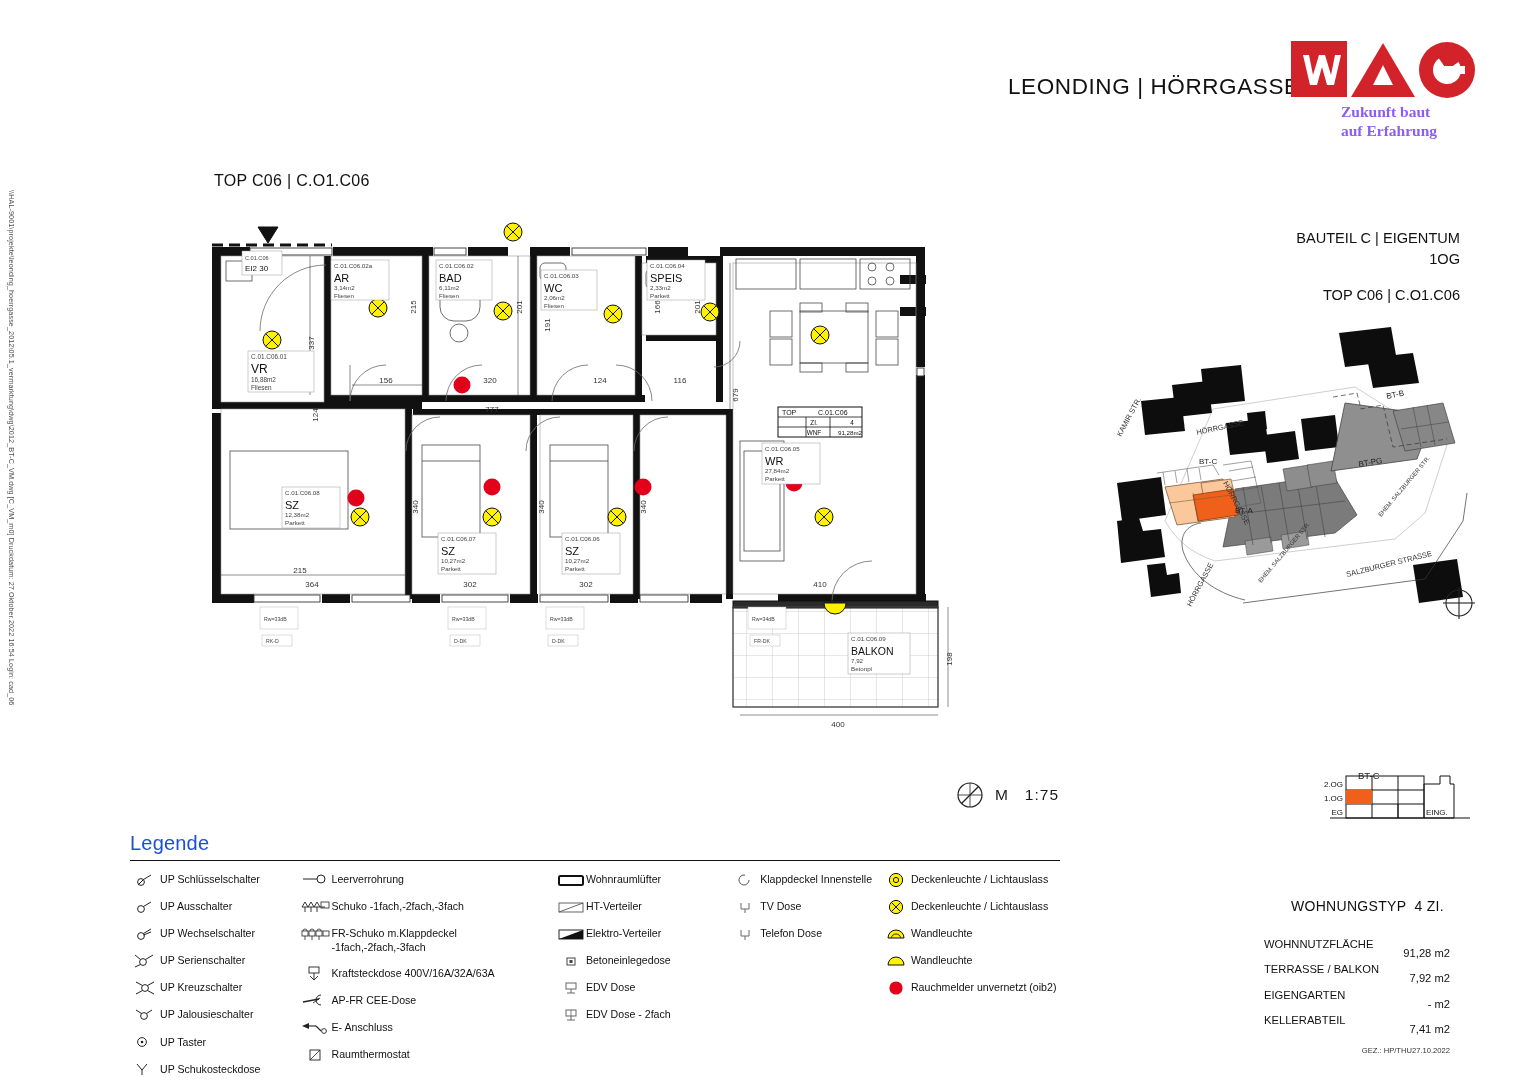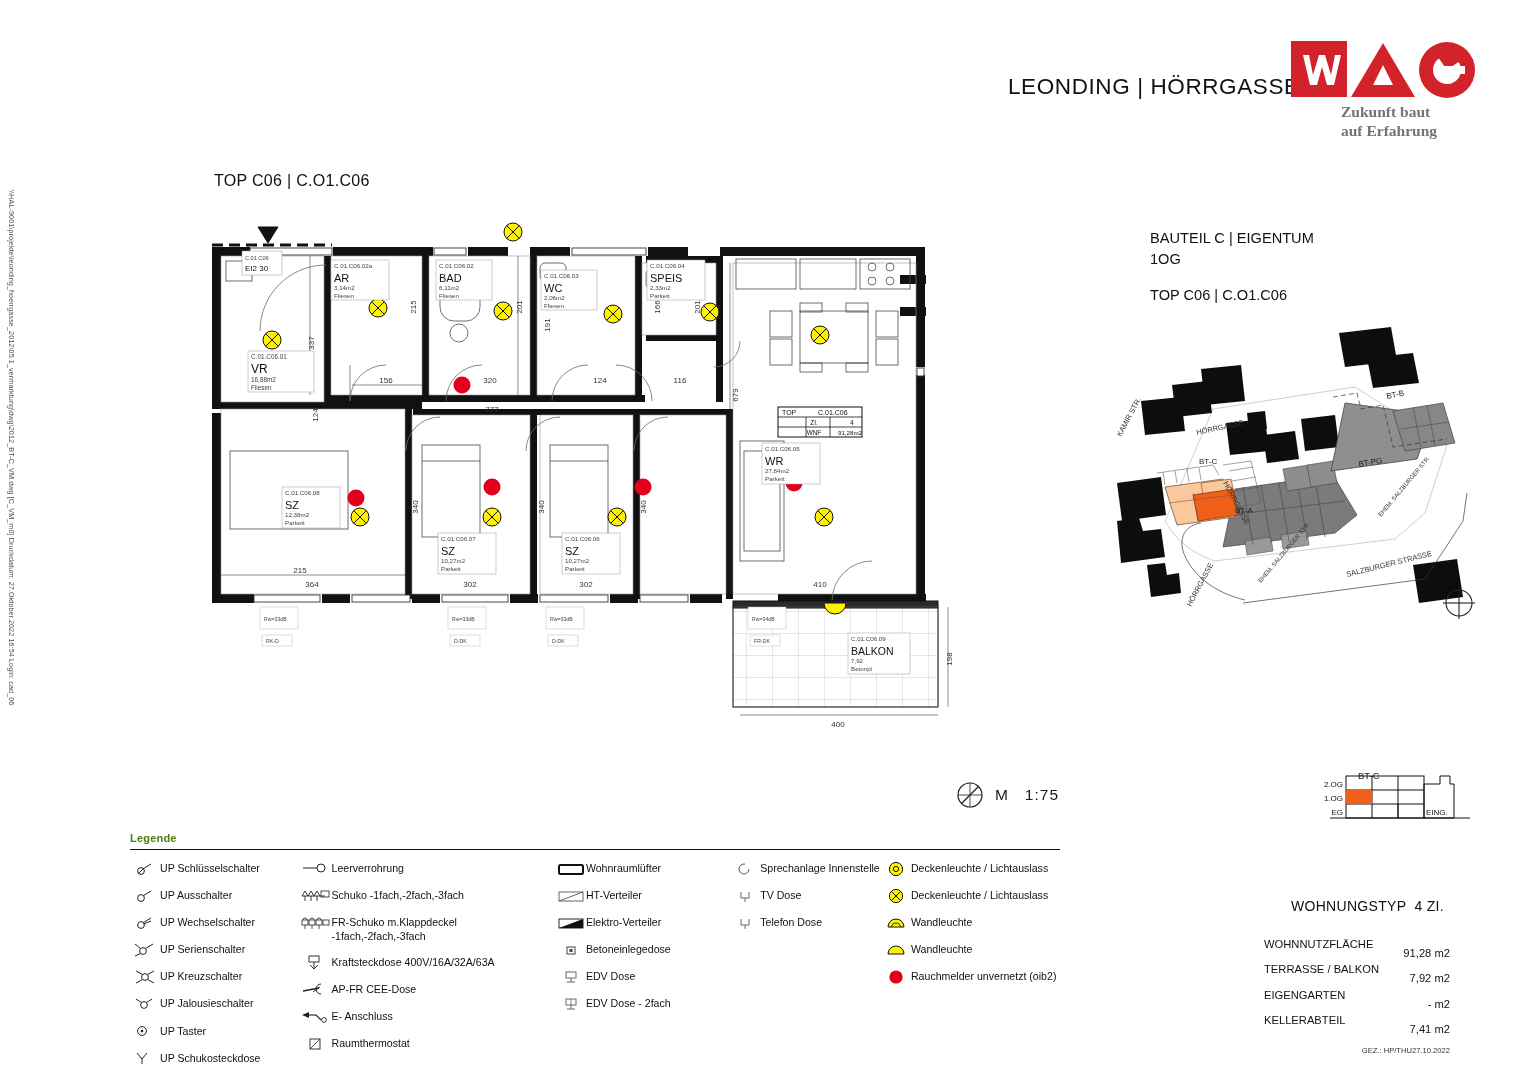--- a/index.html
+++ b/index.html
@@ -29,31 +29,31 @@
   #header-title {
     position:absolute; left:1008px; top:74px;
     font-size:22.5px; letter-spacing:.6px; font-weight:400; color:#111;
     white-space:nowrap;
   }
   #logo { position:absolute; left:1291px; top:41px; width:184px; height:105px; }
   .logo-mark { position:absolute; left:0; top:0; width:184px; height:58px; }
   .logo-tag {
     position:absolute; left:50px; top:61px; width:134px;
     font-family:"Liberation Serif", serif;
-    color:#737373; font-size:15.5px; font-weight:700; line-height:1.23;
+    color:#8b5cf6; font-size:15.5px; font-weight:700; line-height:1.23;
   }
 
   
   #plan-title {
     position:absolute; left:214px; top:172px;
     font-size:16px; letter-spacing:.3px; color:#111;
   }
   #bauteil-block {
     position:absolute; left:1150px; top:228px; width:310px;
-    font-size:14.6px; line-height:1.42; color:#111;
+    text-align:right; font-size:14.6px; line-height:1.42; color:#111;
   }
   #bauteil-block .sub { margin-top:16px; }
 
   
   #floorplan { position:absolute; left:200px; top:215px; width:780px; height:540px; }
   #floorplan svg { display:block; }
 
   
   #scale-box { position:absolute; left:955px; top:780px; width:110px; height:30px; }
   #scale-text { position:absolute; left:995px; top:786px; font-size:15.5px; letter-spacing:1px;}
@@ -70,21 +70,21 @@
     position:absolute; left:1291px; top:898px;
     font-size:14px; letter-spacing:.3px; color:#111;
   }
   #areas { position:absolute; left:1264px; top:936px; width:186px; font-size:11.2px; line-height:1.47; color:#111; }
   #areas .row { display:flex; justify-content:space-between; }
   #areas .row .val { text-align:right;margin-top:9px; }
   #areas .foot { display:flex; justify-content:flex-end; margin-top:7px; font-size:7.6px; color:#333; }
 
   
   #legend { position:absolute; left:130px; top:832px; width:930px; }
-  #legend-title { font-size:11px; font-weight:700; color:#4d7c0f; letter-spacing:.2px; }
+  #legend-title { font-size:20px; font-weight:400; color:#1d4ed8; letter-spacing:.2px; }
   #legend-rule { margin-top:5px; border-top:1.6px solid #111; width:930px; }
   #legend-cols { display:flex; margin-top:11px; }
   .lcol { display:flex; flex-direction:column;gap:9px; }
   .lcol.c1 { width:182px; }
   .lcol.c2 { width:270px; }
   .lcol.c3 { width:185px; }
   .lcol.c4 { width:160px; }
   .lcol.c5 { width:190px; }
   .litem { display:flex; align-items:flex-start; margin-bottom:3.1px; min-height:15px;}
   .lsym { width:30px; flex:0 0 30px; display:flex; align-items:center; justify-content:center; height:15px; }
@@ -891,21 +891,21 @@
         </div>
       </div>
 
       <div class="lcol c4">
         <div class="litem">
           <span class="lsym">
               <svg width="30" height="14" viewBox="0 0 30 14">
                 <path d="M19 7 a5 5 0 1 1 -4 -4.9" fill="none" stroke="#555" stroke-width="1"></path>
               </svg>
             </span>
-          <span class="ltxt">Sprechanlage Innenstelle</span>
+          <span class="ltxt">Klappdeckel Innenstelle</span>
         </div>
         <div class="litem">
           <span class="lsym">
               <svg width="30" height="14" viewBox="0 0 30 14">
                 <path d="M11 3 L11 9 L19 9 L19 3" fill="none" stroke="#666" stroke-width="1"></path>
                 <line x1="15" y1="9" x2="15" y2="13" stroke="#666" stroke-width="1"></line>
               </svg>
             </span>
           <span class="ltxt">TV Dose</span>
         </div>

